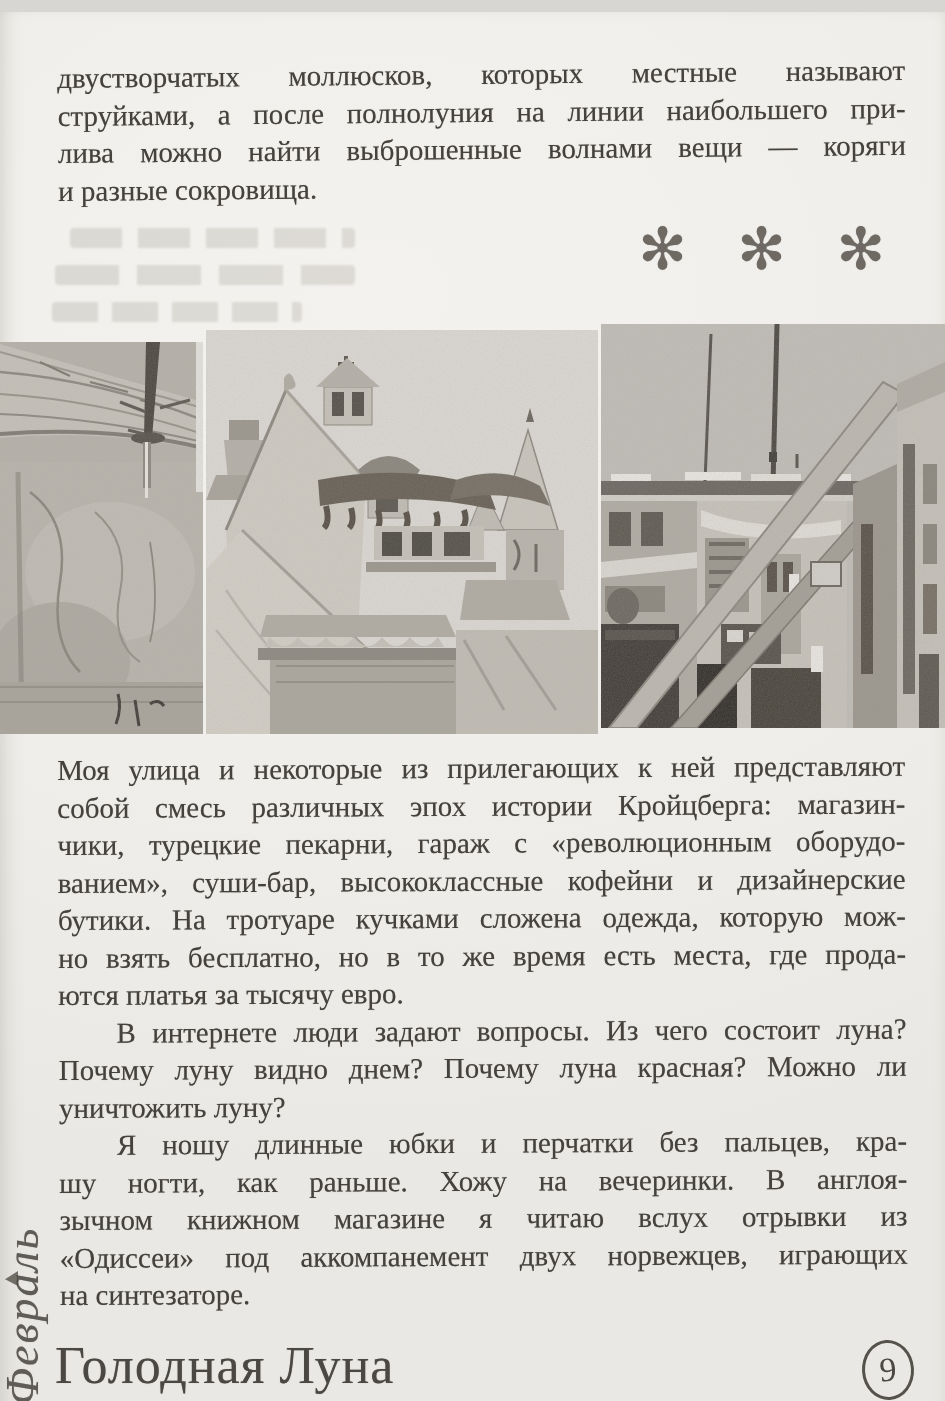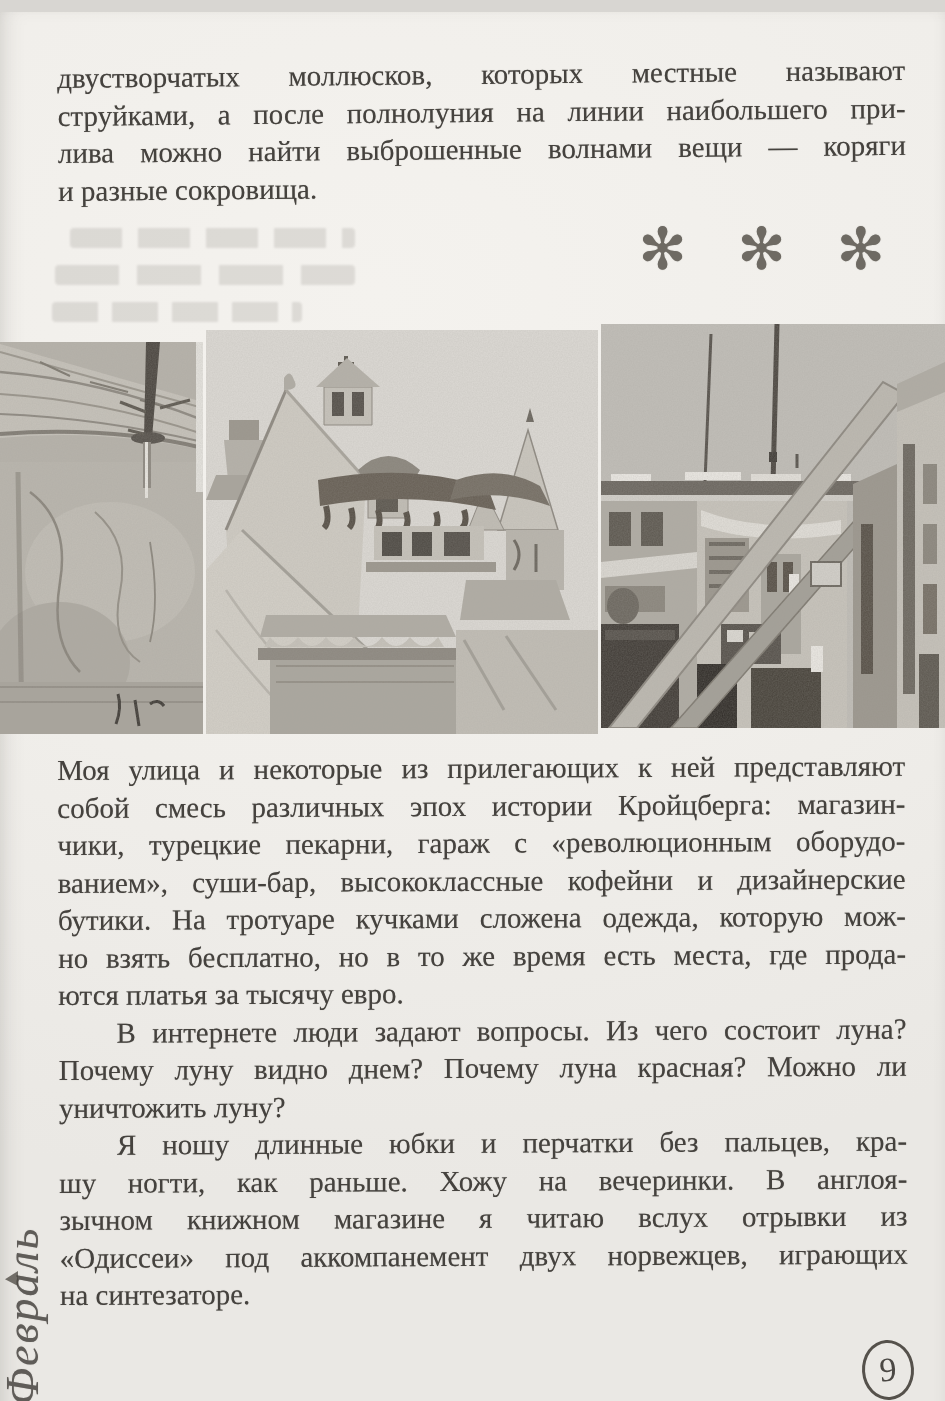--- a/index.html
+++ b/index.html
@@ -277,18 +277,19 @@
     <div class="line">шу ногти, как раньше. Хожу на вечеринки. В англоя-</div>
     <div class="line">зычном книжном магазине я читаю вслух отрывки из</div>
     <div class="line">«Одиссеи» под аккомпанемент двух норвежцев, играющих</div>
     <div class="line last">на синтезаторе.</div>
   </div>
 
   <div class="margin-label">Февраль</div>
 
   <div class="corner-mark"></div>
 
+  <div class="chapter-title">Голодная Луна</div>
   <div class="page-badge">
     <span>9</span>
   </div>
   <div class="bottom-rule"></div>
 
 </div>
 
 </body></html>

